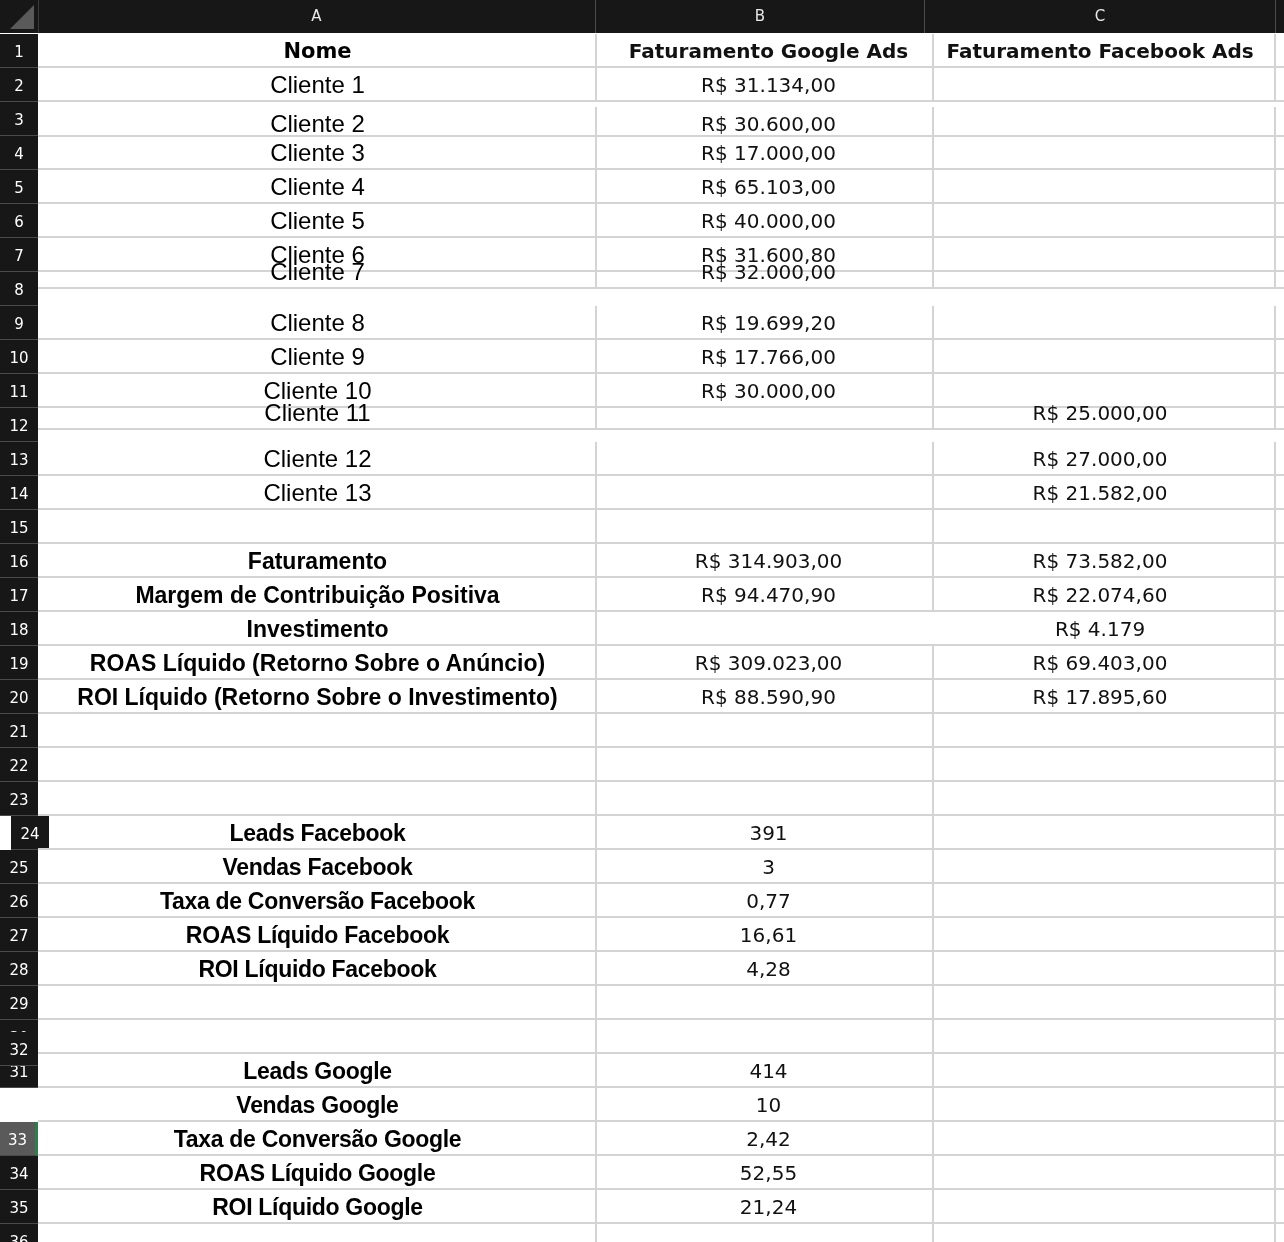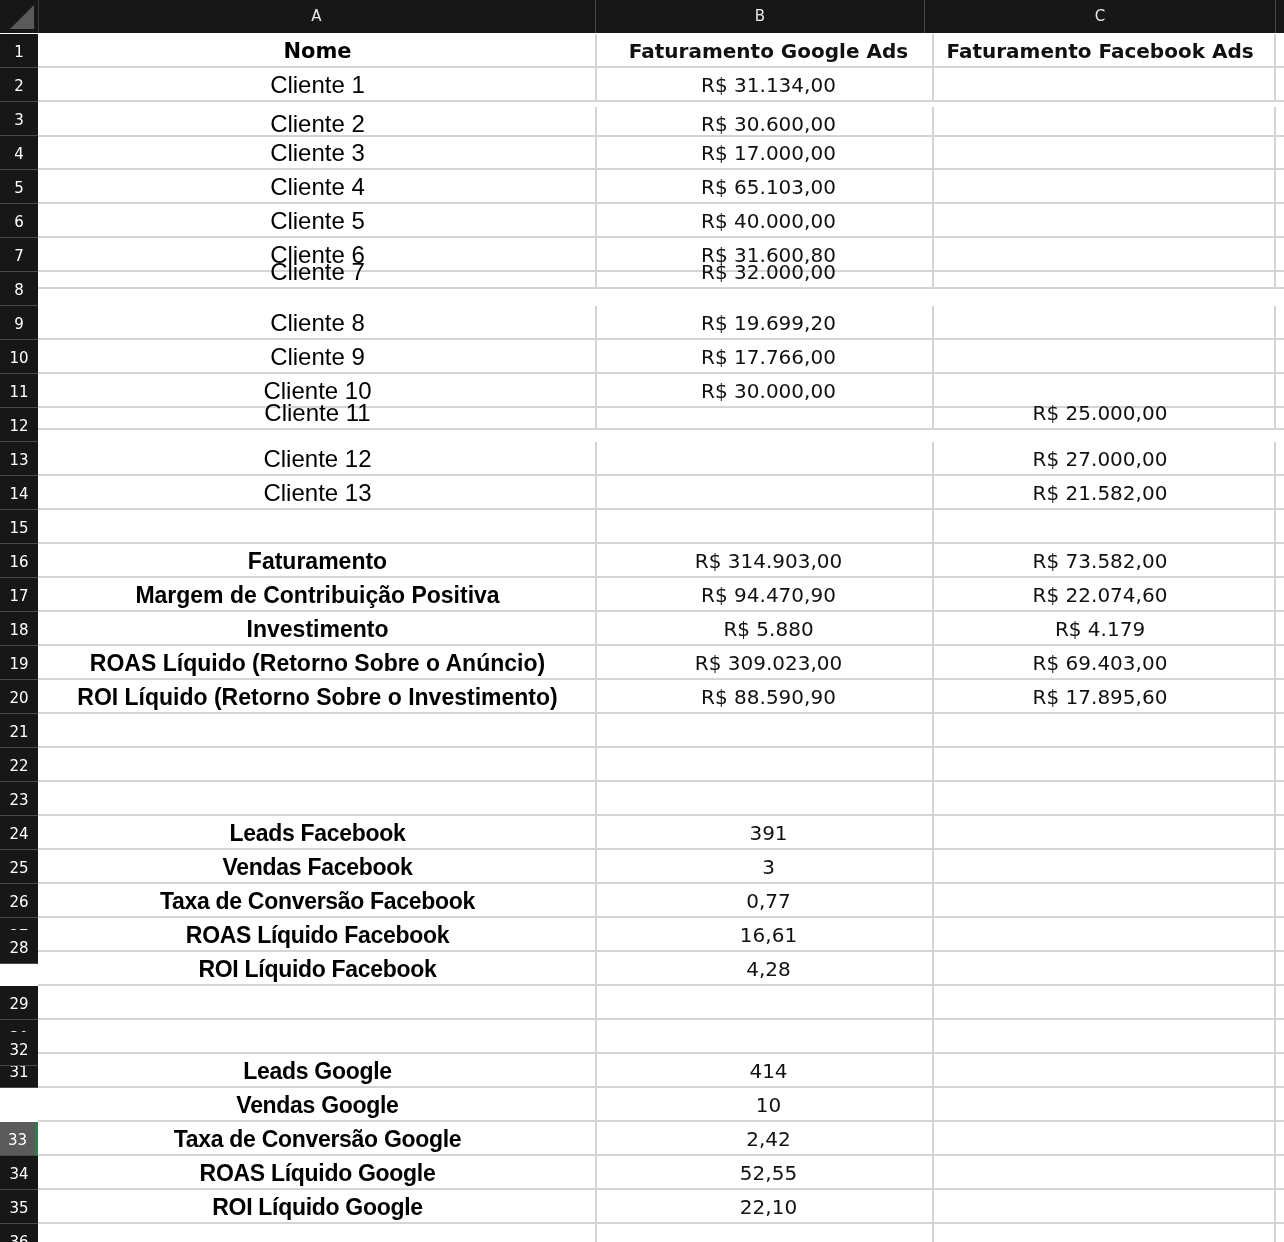--- a/index.html
+++ b/index.html
@@ -153,21 +153,20 @@
       <div class="rowhdr" style="top: 578px; height: 34px;">17</div>
       <div class="grid-row" style="top: 578px; height: 34px;">
         <div class="cell cA bold"><span>Margem de Contribuição Positiva</span></div>
         <div class="cell cB"><span>R$ 94.470,90</span></div>
         <div class="cell cC"><span>R$ 22.074,60</span></div>
         <div class="cell cD"></div>
       </div>
       <div class="rowhdr" style="top: 612px; height: 34px;">18</div>
       <div class="grid-row" style="top: 612px; height: 34px;">
         <div class="cell cA bold"><span>Investimento</span></div>
-        <div class="cell cB"><span>R$ 5.880</span></div>
         <div class="cell cC"><span>R$ 4.179</span></div>
         <div class="cell cD"></div>
       </div>
       <div class="rowhdr" style="top: 646px; height: 34px;">19</div>
       <div class="grid-row" style="top: 646px; height: 34px;">
         <div class="cell cA bold"><span>ROAS Líquido (Retorno Sobre o Anúncio)</span></div>
         <div class="cell cB"><span>R$ 309.023,00</span></div>
         <div class="cell cC"><span>R$ 69.403,00</span></div>
         <div class="cell cD"></div>
       </div>
@@ -192,21 +191,21 @@
         <div class="cell cC"><span></span></div>
         <div class="cell cD"></div>
       </div>
       <div class="rowhdr" style="top: 782px; height: 34px;">23</div>
       <div class="grid-row" style="top: 782px; height: 34px;">
         <div class="cell cA"><span></span></div>
         <div class="cell cB"><span></span></div>
         <div class="cell cC"><span></span></div>
         <div class="cell cD"></div>
       </div>
-      <div class="rowhdr" style="top: 816px; height: 34px;">24</div>
+      <div class="rowhdr" style="top: 816px; height: 34px; margin-left: 11px;">24</div>
       <div class="grid-row" style="top: 816px; height: 34px;">
         <div class="cell cA bold condensed"><span>Leads Facebook</span></div>
         <div class="cell cB"><span>391</span></div>
         <div class="cell cC"><span></span></div>
         <div class="cell cD"></div>
       </div>
       <div class="rowhdr" style="top: 850px; height: 34px;">25</div>
       <div class="grid-row" style="top: 850px; height: 34px;">
         <div class="cell cA bold condensed"><span>Vendas Facebook</span></div>
         <div class="cell cB"><span>3</span></div>
@@ -220,21 +219,21 @@
         <div class="cell cC"><span></span></div>
         <div class="cell cD"></div>
       </div>
       <div class="rowhdr" style="top: 918px; height: 34px;">27</div>
       <div class="grid-row" style="top: 918px; height: 34px;">
         <div class="cell cA bold condensed"><span>ROAS Líquido Facebook</span></div>
         <div class="cell cB"><span>16,61</span></div>
         <div class="cell cC"><span></span></div>
         <div class="cell cD"></div>
       </div>
-      <div class="rowhdr" style="top: 930px; height: 34px;">28</div>
+      <div class="rowhdr" style="top: 952px; height: 34px;">28</div>
       <div class="grid-row" style="top: 952px; height: 34px;">
         <div class="cell cA bold condensed"><span>ROI Líquido Facebook</span></div>
         <div class="cell cB"><span>4,28</span></div>
         <div class="cell cC"><span></span></div>
         <div class="cell cD"></div>
       </div>
       <div class="rowhdr" style="top: 986px; height: 34px;">29</div>
       <div class="grid-row" style="top: 986px; height: 34px;">
         <div class="cell cA"><span></span></div>
         <div class="cell cB"><span></span></div>
@@ -272,21 +271,21 @@
       <div class="rowhdr" style="top: 1156px; height: 34px;">34</div>
       <div class="grid-row" style="top: 1156px; height: 34px;">
         <div class="cell cA bold condensed"><span>ROAS Líquido Google</span></div>
         <div class="cell cB"><span>52,55</span></div>
         <div class="cell cC"><span></span></div>
         <div class="cell cD"></div>
       </div>
       <div class="rowhdr" style="top: 1190px; height: 34px;">35</div>
       <div class="grid-row" style="top: 1190px; height: 34px;">
         <div class="cell cA bold condensed"><span>ROI Líquido Google</span></div>
-        <div class="cell cB"><span>22,10</span></div>
+        <div class="cell cB"><span>21,24</span></div>
         <div class="cell cC"><span></span></div>
         <div class="cell cD"></div>
       </div>
       <div class="rowhdr" style="top: 1224px; height: 34px;">36</div>
       <div class="grid-row" style="top: 1224px; height: 34px;">
         <div class="cell cA"><span></span></div>
         <div class="cell cB"><span></span></div>
         <div class="cell cC"><span></span></div>
         <div class="cell cD"></div>
       </div>

